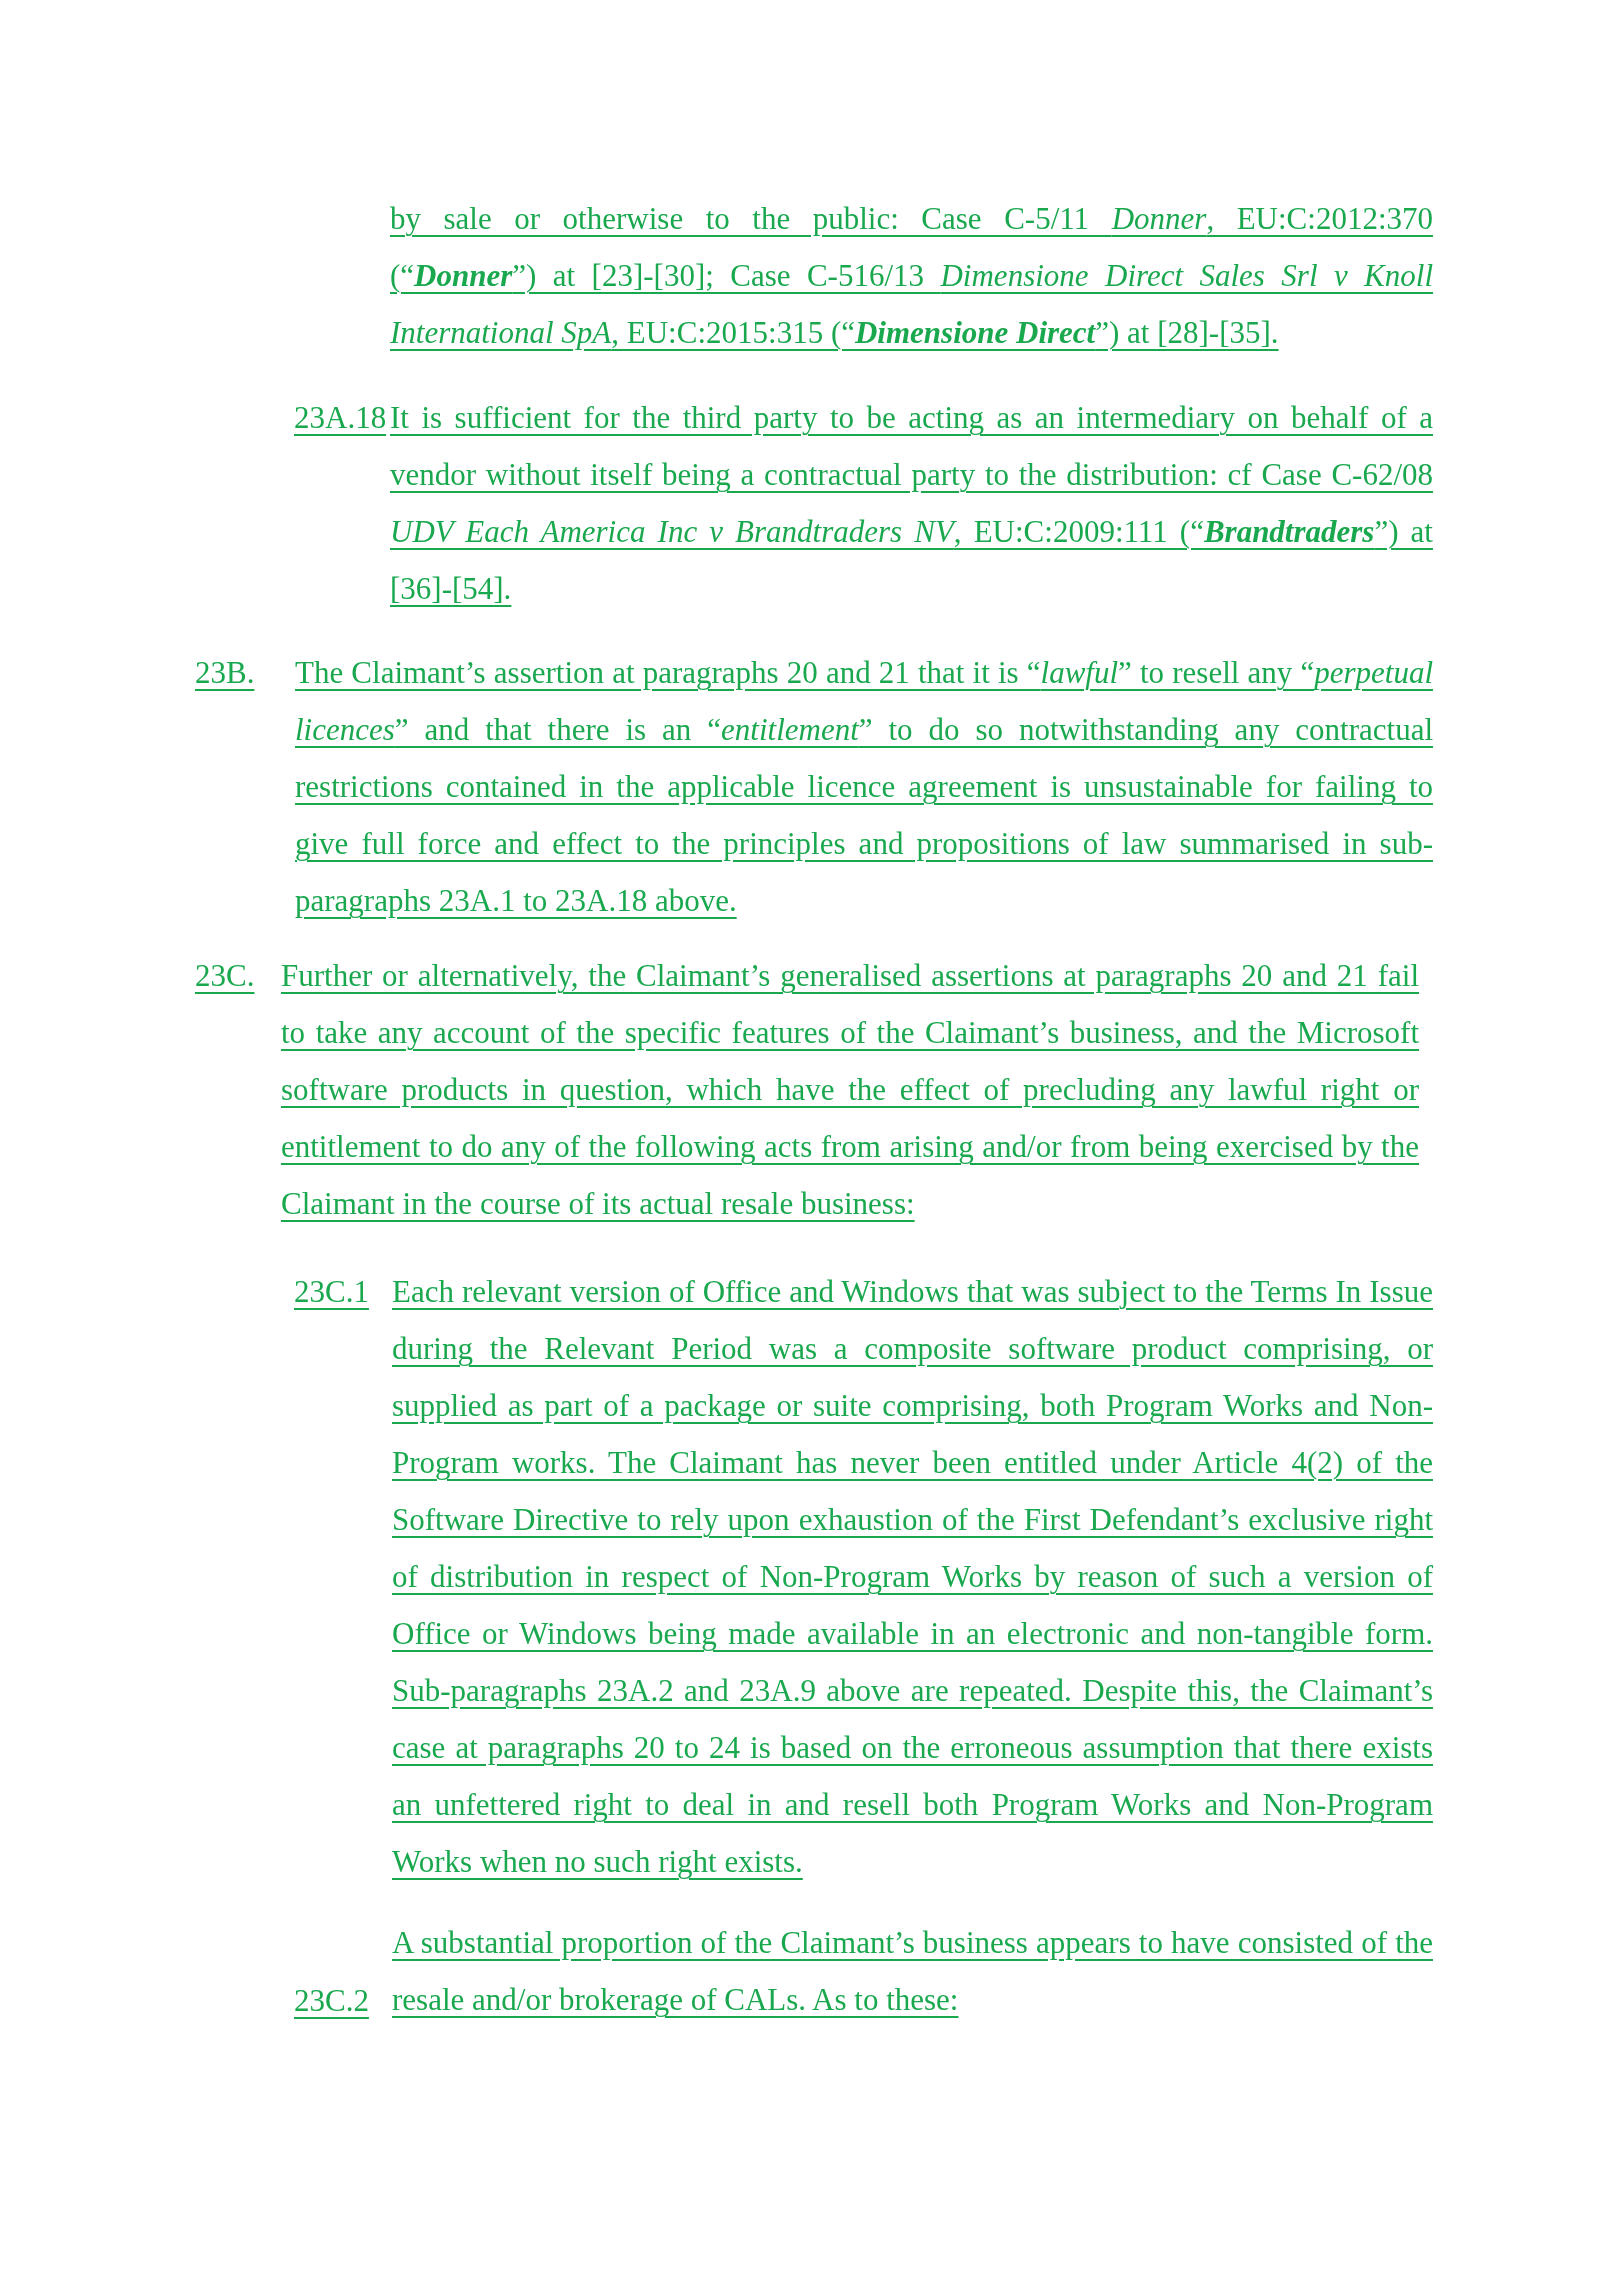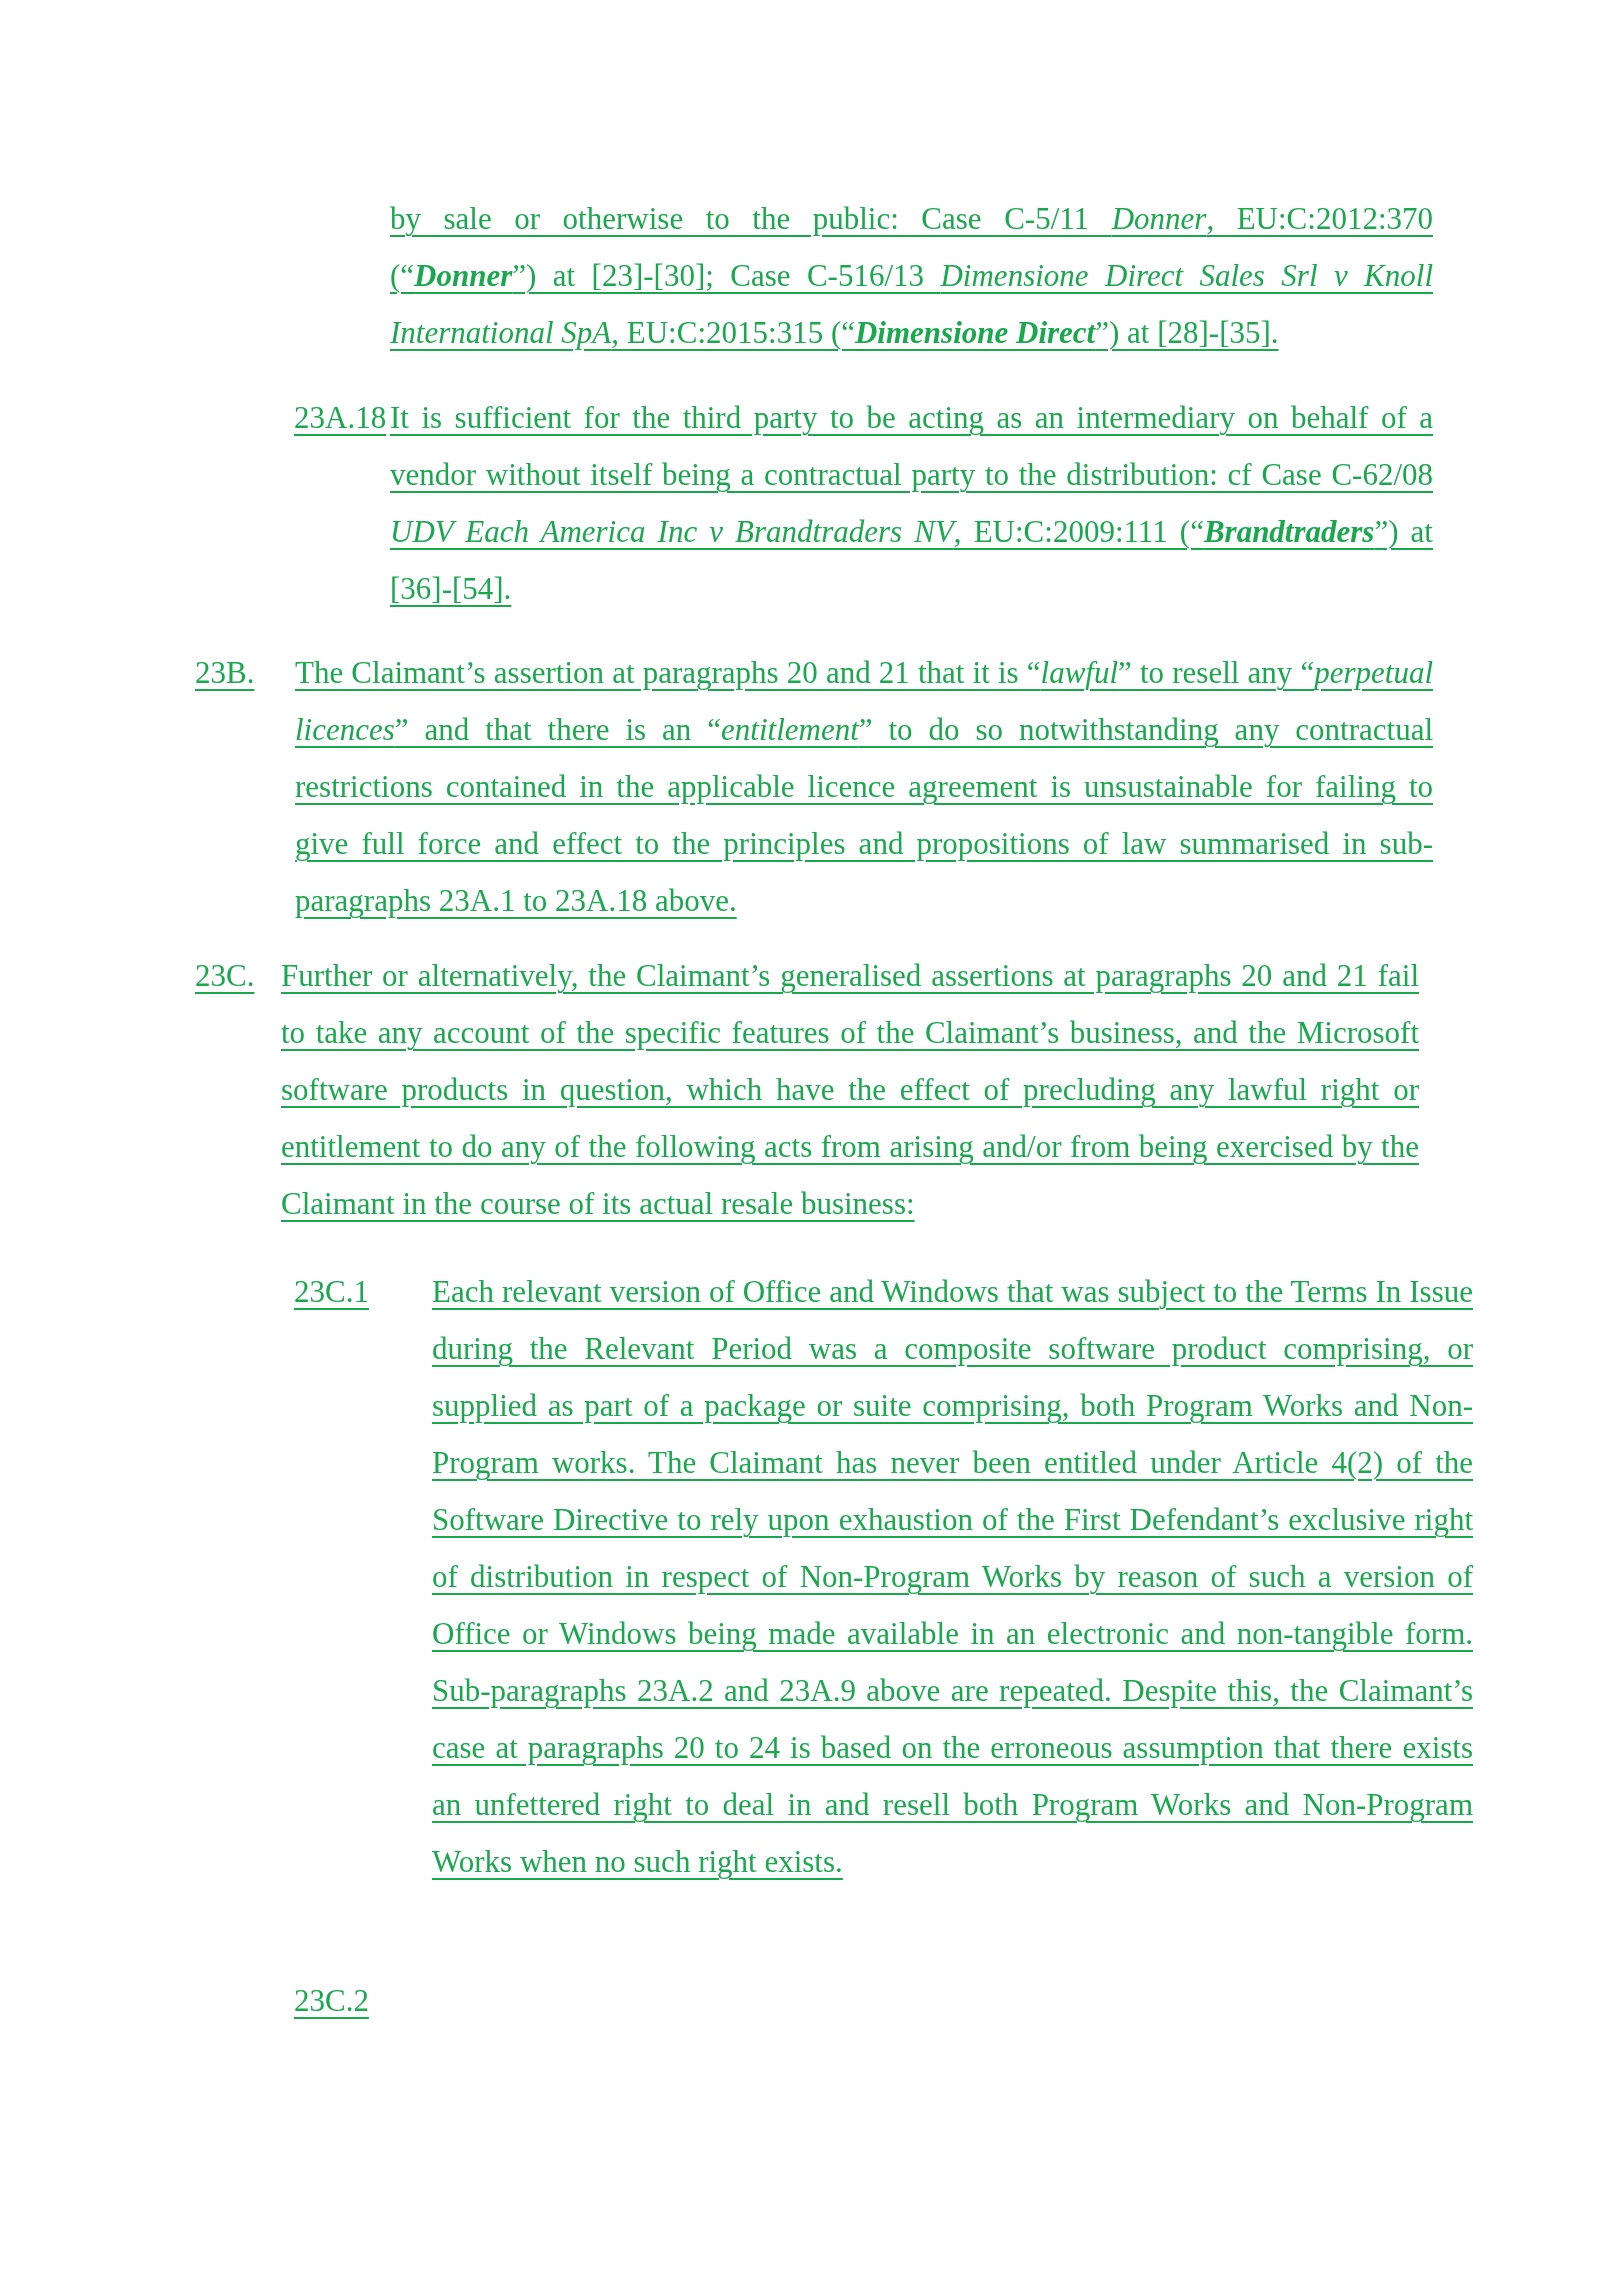--- a/index.html
+++ b/index.html
@@ -54,21 +54,21 @@
   }
   
   #cont-1 { left: 390px; top: 190px; width: 1043px; }
   #num-23a18 { left: 294px; top: 389px; }
   #p-23a18 { left: 390px; top: 389px; width: 1043px; text-indent: 0; }
   #num-23b { left: 195px; top: 644px; }
   #p-23b { left: 295px; top: 644px; width: 1138px; }
   #num-23c { left: 195px; top: 947px; text-align: right; }
   #p-23c { left: 281px; top: 947px; width: 1138px; }
   #num-23c1 { left: 294px; top: 1263px; }
-  #p-23c1 { left: 392px; top: 1263px; width: 1041px; margin-left: 40px; }
+  #p-23c1 { left: 392px; top: 1263px; width: 1041px; }
   #num-23c2 { left: 294px; top: 1972px; }
   #p-23c2 { left: 392px; top: 1914px; width: 1041px; }
   .justify-last { text-align-last: left; }
 </style>
 </head>
 <body>
 
 <div class="page">
 
   <div class="block ins justify-last" id="cont-1"><span>by sale or otherwise to the public: Case C-5/11 </span><i>Donner</i><span>, EU:C:2012:370 (“</span><b style="font-style: italic;">Donner</b><span>”) at [23]-[30]; Case C-516/13 </span><i>Dimensione Direct Sales Srl v Knoll International SpA</i><span>, EU:C:2015:315 (“</span><b style="font-style: italic;">Dimensione Direct</b><span>”) at [28]-[35].</span></div>
@@ -79,15 +79,16 @@
   <span class="num ins" id="num-23b">23B.</span>
   <div class="block ins justify-last" id="p-23b"><span>The Claimant’s assertion at paragraphs 20 and 21 that it is “</span><i>lawful</i><span>” to resell any “</span><i>perpetual licences</i><span>” and that there is an “</span><i>entitlement</i><span>” to do so notwithstanding any contractual restrictions contained in the applicable licence agreement is unsustainable for failing to give full force and effect to the principles and propositions of law summarised in sub-paragraphs 23A.1 to 23A.18 above.</span></div>
 
   <span class="num ins" id="num-23c">23C.</span>
   <div class="block ins justify-last" id="p-23c"><span>Further or alternatively, the Claimant’s generalised assertions at paragraphs 20 and 21 fail to take any account of the specific features of the Claimant’s business, and the Microsoft software products in question, which have the effect of precluding any lawful right or entitlement to do any of the following acts from arising and/or from being exercised by the Claimant in the course of its actual resale business:</span></div>
 
   <span class="num ins" id="num-23c1">23C.1</span>
   <div class="block ins justify-last" id="p-23c1"><span>Each relevant version of Office and Windows that was subject to the Terms In Issue during the Relevant Period was a composite software product comprising, or supplied as part of a package or suite comprising, both Program Works and Non-Program works.  The Claimant has never been entitled under Article 4(2) of the Software Directive to rely upon exhaustion of the First Defendant’s exclusive right of distribution in respect of Non-Program Works by reason of such a version of Office or Windows being made available in an electronic and non-tangible form.  Sub-paragraphs 23A.2 and 23A.9 above are repeated. Despite this, the Claimant’s case at paragraphs 20 to 24 is based on the erroneous assumption that there exists an unfettered right to deal in and resell both Program Works and Non-Program Works when no such right exists.</span></div>
 
   <span class="num ins" id="num-23c2">23C.2</span>
+  <div class="block ins justify-last" id="p-23c2"><span>A substantial proportion of the Claimant’s business appears to have consisted of the resale and/or brokerage of CALs.  As to these:</span></div>
 
 </div>
 
 
 </body></html>

